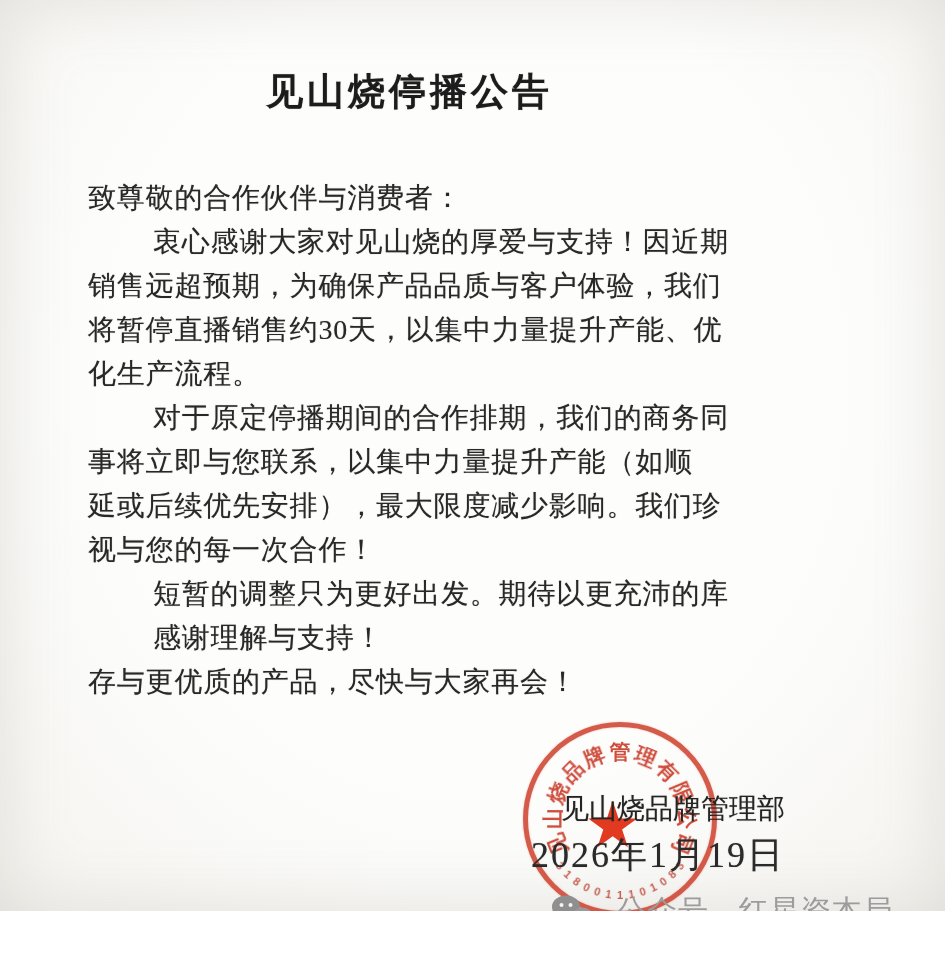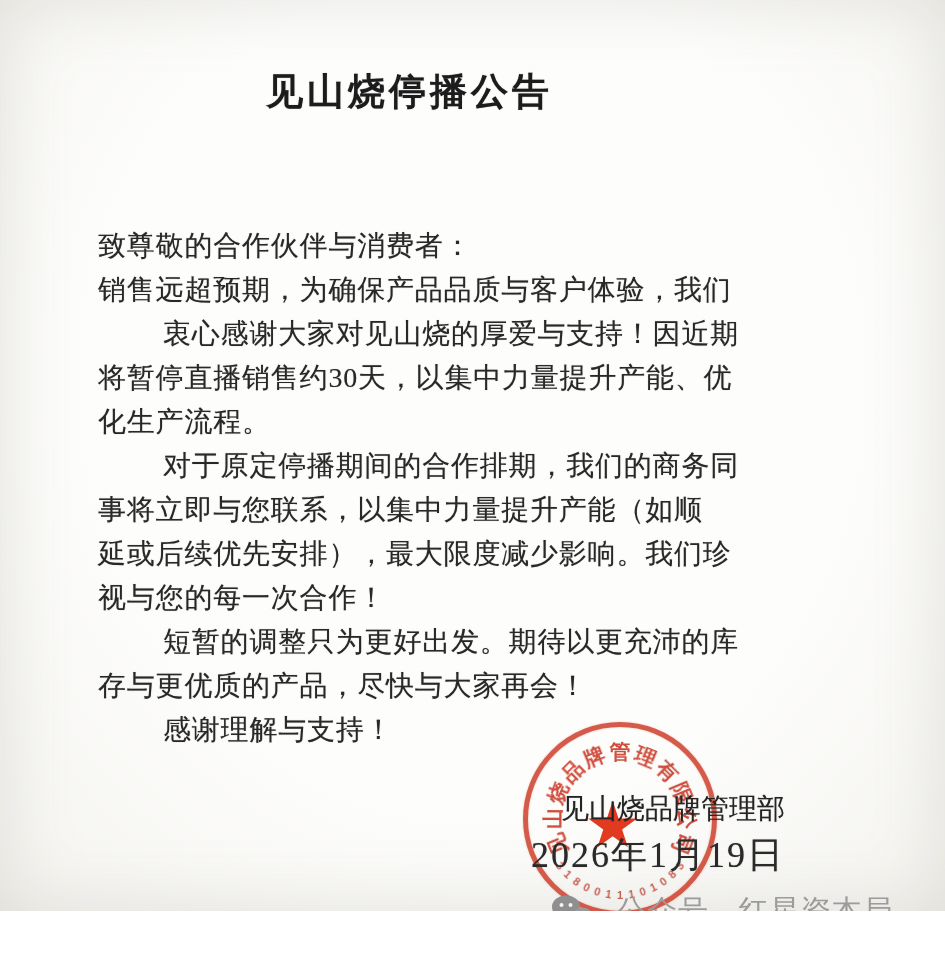--- a/index.html
+++ b/index.html
@@ -14,21 +14,21 @@
     content:"";position:absolute;inset:0;pointer-events:none;
     box-shadow:inset 0 0 70px rgba(150,145,138,.22);
   }
   .title{
     position:absolute;left:266px;top:42px;
     font-size:37px;font-weight:700;letter-spacing:4px;color:#1c1c1c;
     text-shadow:0 0 1px rgba(20,20,20,.45);
     white-space:nowrap;
   }
   .body-block{
-    position:absolute;left:98px;top:176px;width:700px;margin-top:48px;
+    position:absolute;left:88px;top:176px;width:700px;
   }
   .line{
     font-size:28px;line-height:44px;letter-spacing:.8px;
     white-space:nowrap;color:#282828;
     text-shadow:0 0 1px rgba(35,35,35,.4);
   }
   .line.indent{padding-left:65px;}
 
   
   .seal{
@@ -82,31 +82,31 @@
 </style>
 </head>
 <body>
 
 <div class="page">
 
   <h1 class="title">见山烧停播公告</h1>
 
   <div class="body-block">
       <div class="line">致尊敬的合作伙伴与消费者：</div>
+      <div class="line indent">衷心感谢大家对见山烧的厚爱与支持！因近期</div>
       <div class="line">销售远超预期，为确保产品品质与客户体验，我们</div>
-      <div class="line indent">衷心感谢大家对见山烧的厚爱与支持！因近期</div>
       <div class="line">将暂停直播销售约30天，以集中力量提升产能、优</div>
       <div class="line">化生产流程。</div>
       <div class="line indent">对于原定停播期间的合作排期，我们的商务同</div>
       <div class="line">事将立即与您联系，以集中力量提升产能（如顺</div>
       <div class="line">延或后续优先安排），最大限度减少影响。我们珍</div>
       <div class="line">视与您的每一次合作！</div>
       <div class="line indent">短暂的调整只为更好出发。期待以更充沛的库</div>
+      <div class="line indent">感谢理解与支持！</div>
       <div class="line">存与更优质的产品，尽快与大家再会！</div>
-      <div class="line indent">感谢理解与支持！</div>
     </div>
 
   <div class="seal">
     <div class="arc-layer">
         <span class="arc-char" style="transform: translate(-50%, -50%) rotate(-112deg) translateY(-67px);">见</span>
         <span class="arc-char" style="transform: translate(-50%, -50%) rotate(-89.6deg) translateY(-67px);">山</span>
         <span class="arc-char" style="transform: translate(-50%, -50%) rotate(-67.2deg) translateY(-67px);">烧</span>
         <span class="arc-char" style="transform: translate(-50%, -50%) rotate(-44.8deg) translateY(-67px);">品</span>
         <span class="arc-char" style="transform: translate(-50%, -50%) rotate(-22.4deg) translateY(-67px);">牌</span>
         <span class="arc-char" style="transform: translate(-50%, -50%) rotate(0deg) translateY(-67px);">管</span>

